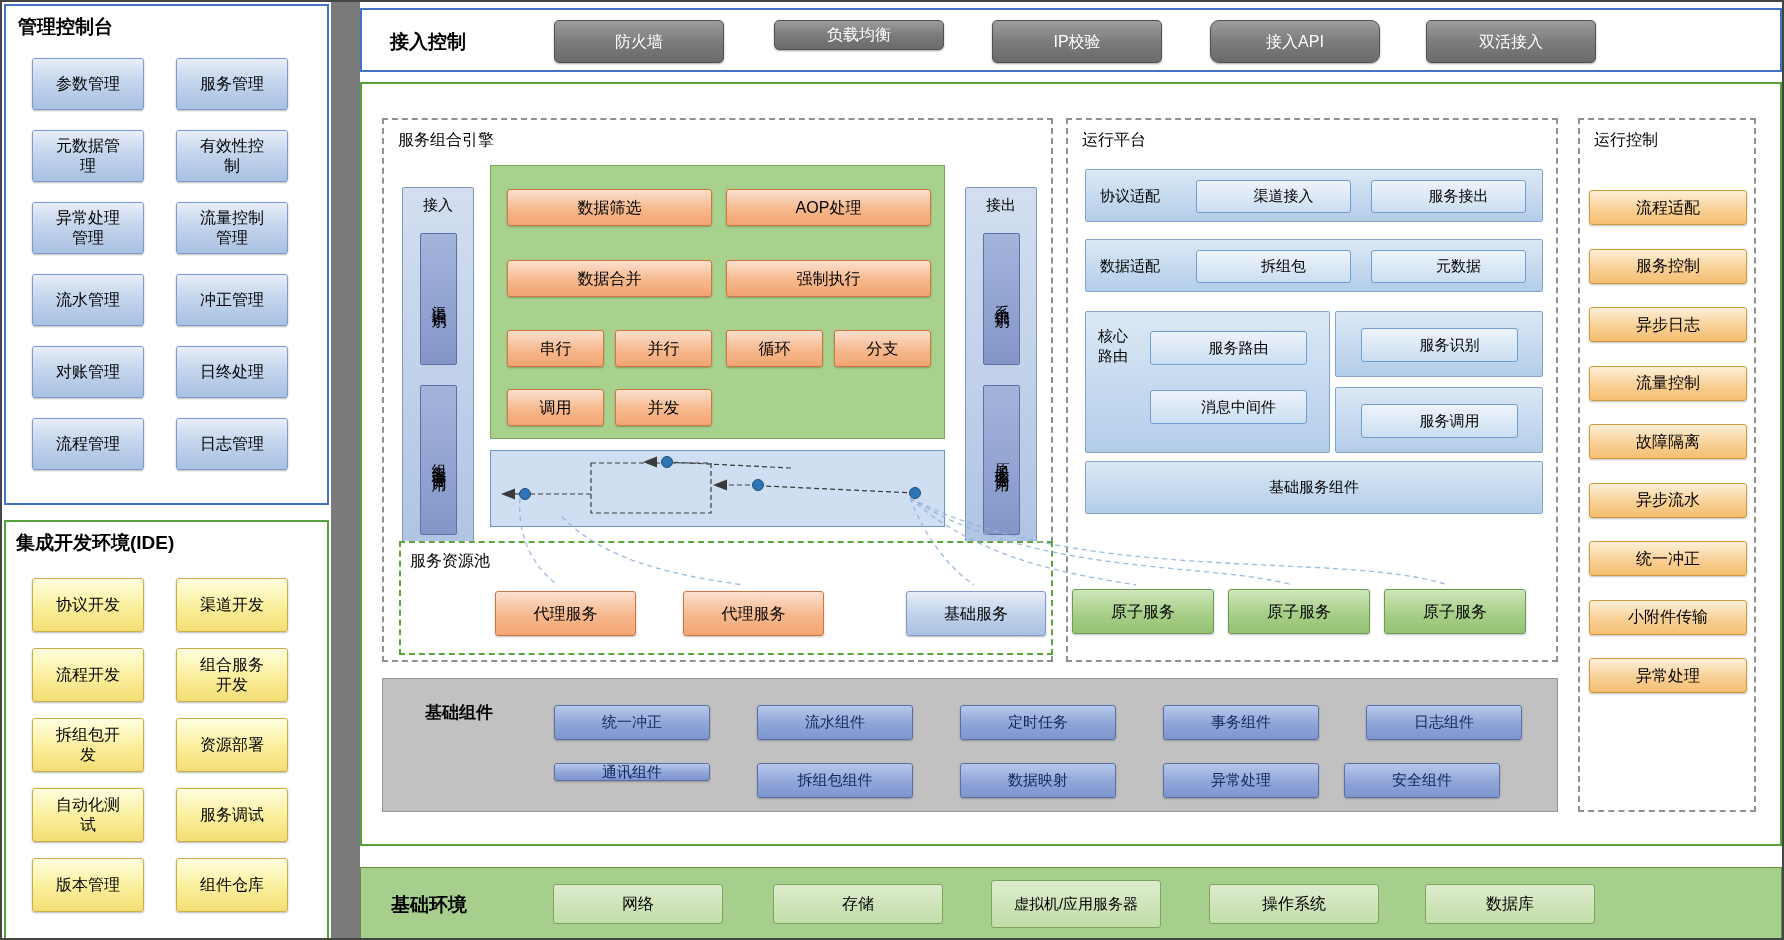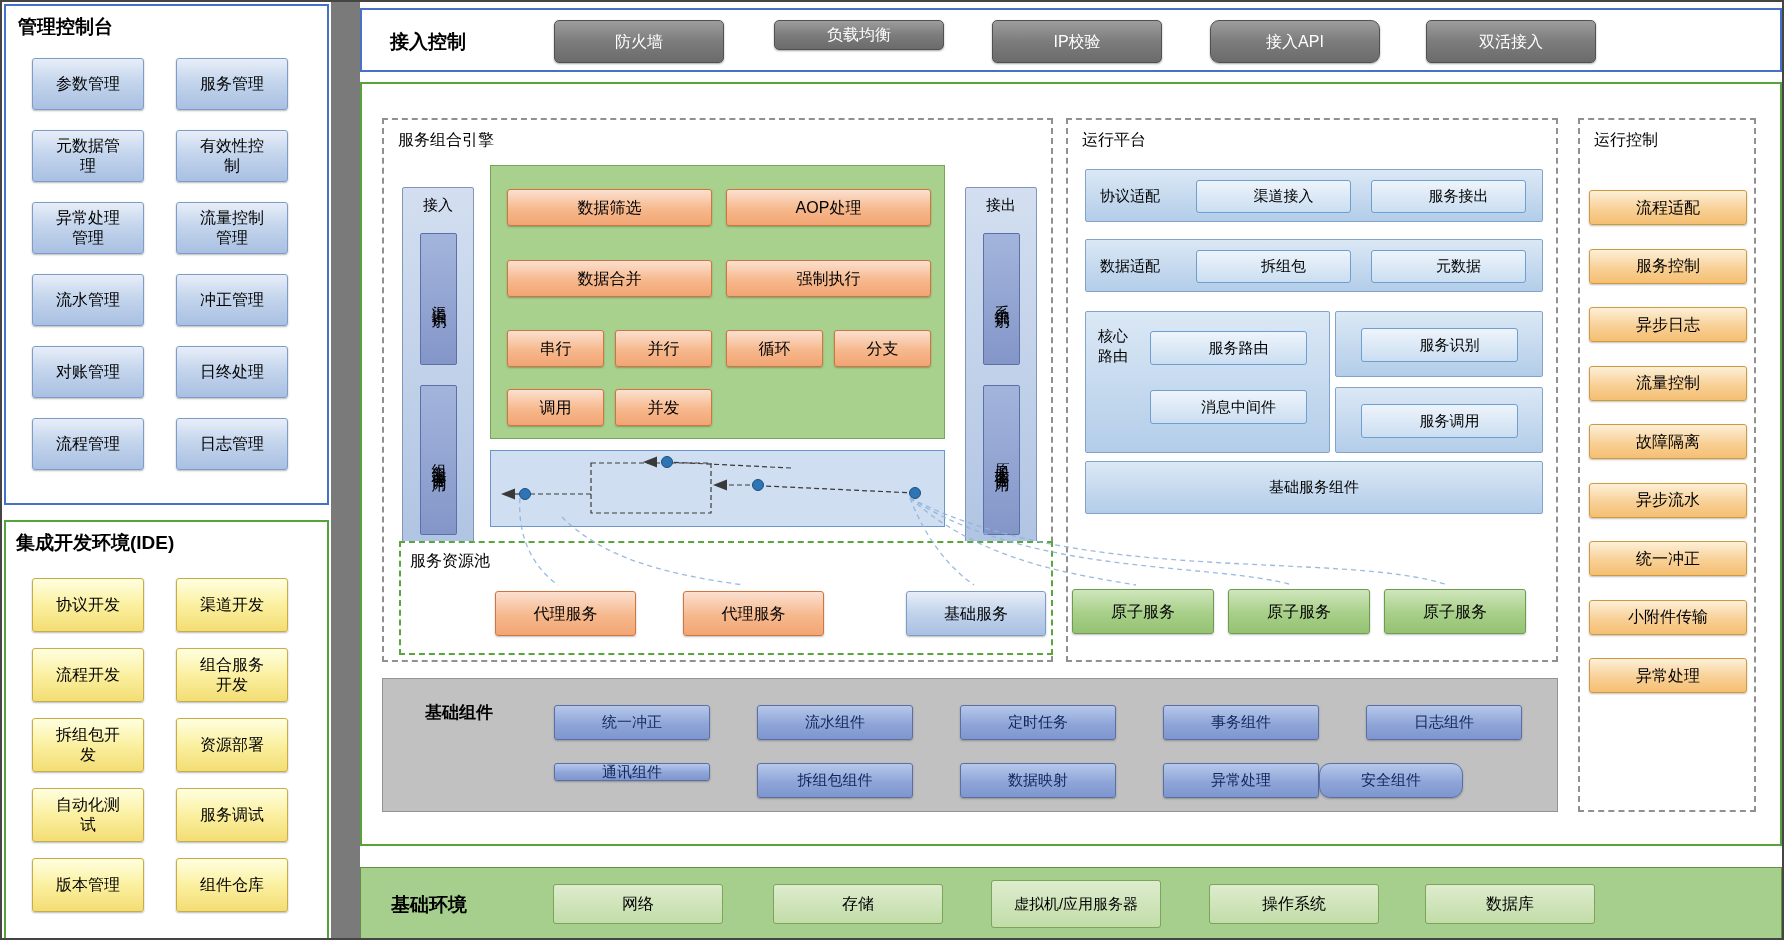--- a/index.html
+++ b/index.html
@@ -190,21 +190,21 @@
       <div class="abs" style="left:42px;top:22px;font-size:17px;font-weight:bold;">基础组件</div>
       <div class="abs btn btn-peri" style="left:171px;top:26px;width:156px;height:35px;">统一冲正</div>
       <div class="abs btn btn-peri" style="left:374px;top:26px;width:156px;height:35px;">流水组件</div>
       <div class="abs btn btn-peri" style="left:577px;top:26px;width:156px;height:35px;">定时任务</div>
       <div class="abs btn btn-peri" style="left:780px;top:26px;width:156px;height:35px;">事务组件</div>
       <div class="abs btn btn-peri" style="left:983px;top:26px;width:156px;height:35px;">日志组件</div>
       <div class="abs btn btn-peri" style="left:171px;top:84px;width:156px;height:18px;text-align:center;">通讯组件</div>
       <div class="abs btn btn-peri" style="left:374px;top:84px;width:156px;height:35px;">拆组包组件</div>
       <div class="abs btn btn-peri" style="left:577px;top:84px;width:156px;height:35px;">数据映射</div>
       <div class="abs btn btn-peri" style="left:780px;top:84px;width:156px;height:35px;">异常处理</div>
-      <div class="abs btn btn-peri" style="left:936px;top:84px;width:144px;height:35px;border-radius:11px;">安全组件</div>
+      <div class="abs btn btn-peri" style="left:961px;top:84px;width:156px;height:35px;">安全组件</div>
     </div>
   </div>
 
   <div class="abs" style="left:358px;top:865px;width:1422px;height:73px;background:#a6cf8d;border:1px solid #5f9140;">
     <div class="abs panel-title" style="left:30px;top:24px;">基础环境</div>
     <div class="abs btn btn-greenlight" style="left:192px;top:16px;width:170px;height:40px;">网络</div>
     <div class="abs btn btn-greenlight" style="left:412px;top:16px;width:170px;height:40px;">存储</div>
     <div class="abs btn btn-greenlight" style="left:630px;top:12px;width:170px;height:48px;font-size:15px;padding:0 20px;line-height:1.15;">虚拟机/应用服务器</div>
     <div class="abs btn btn-greenlight" style="left:848px;top:16px;width:170px;height:40px;">操作系统</div>
     <div class="abs btn btn-greenlight" style="left:1064px;top:16px;width:170px;height:40px;">数据库</div>

